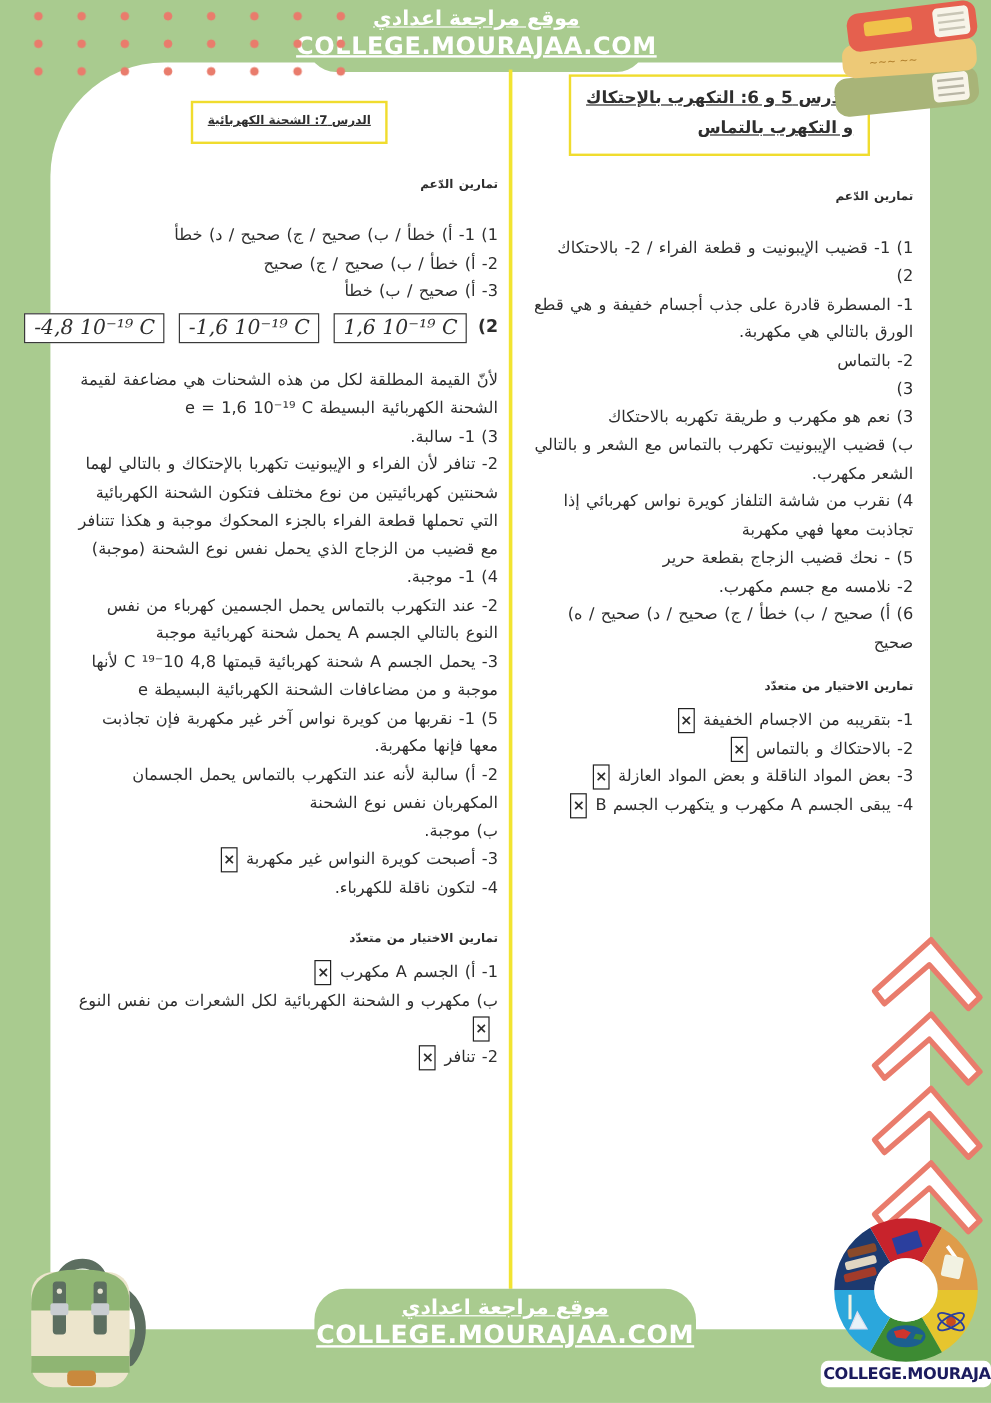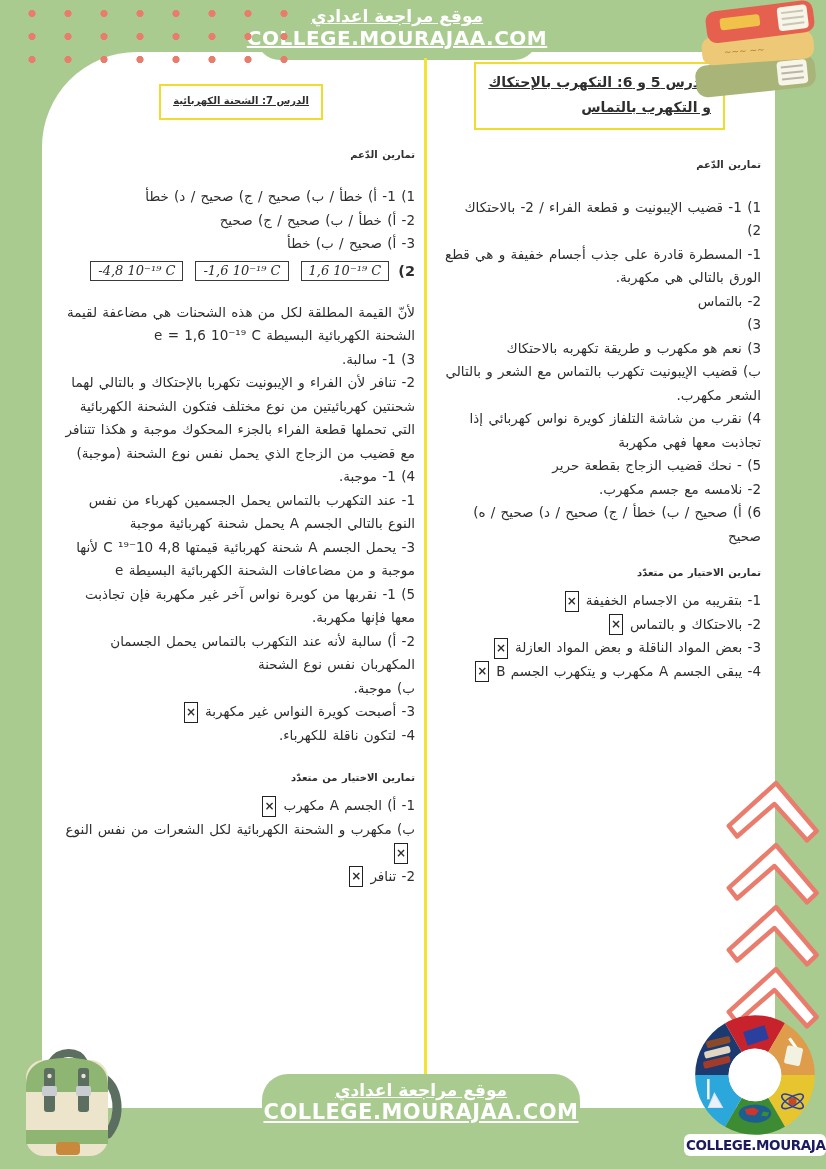--- a/index.html
+++ b/index.html
@@ -36,21 +36,21 @@
   .lt-box{margin:32px 92px 0 0;font-size:10px;}
   .lines{margin-top:26px;}
   .line{font-size:13.5px;line-height:1.74;margin:0;word-spacing:1px;}
   .line.h{font-weight:bold;font-size:10px;margin-top:16px;margin-bottom:8px;}
   .line.gap{margin-bottom:22px;}
   .xbox{display:inline-block;width:12px;height:19px;border:1.6px solid #222;margin:0 7px;
         text-align:center;font-size:12px;line-height:18px;vertical-align:middle;font-weight:bold;}
   .charge-row{display:flex;direction:rtl;align-items:center;gap:9px;margin:5px 0 4px;}
   .charge-row .lbl{font-weight:bold;font-size:14.5px;}
   .valbox{direction:ltr;unicode-bidi:plaintext;border:1.7px solid #3a3a3a;padding:1px 7px 2px;
-          font-family:"DejaVu Serif",serif;font-style:italic;font-size:13px;white-space:nowrap;background:#fff;}
+          font-family:"DejaVu Serif",serif;font-style:italic;font-size:17px;white-space:nowrap;background:#fff;}
   
   .books{position:absolute;left:690px;top:0;z-index:2;}
   .backpack{position:absolute;left:12px;top:1046px;z-index:2;}
   .chevrons{position:absolute;left:722px;top:778px;z-index:2;}
   .logo{position:absolute;left:684px;top:1012px;width:142px;z-index:3;text-align:center;}
   .logo-caption{margin-top:-10px;background:#fff;border-radius:6px;padding:3px 2px;
                 font-size:13.5px;font-weight:bold;color:#1b1b5e;letter-spacing:-0.4px;}
 </style>
 </head>
 <body>
@@ -133,21 +133,21 @@
         <span class="valbox">1,6 10⁻¹⁹ C</span>
         <span class="valbox">-1,6 10⁻¹⁹ C</span>
         <span class="valbox">-4,8 10⁻¹⁹ C</span>
       </span>
   </div>
   <div class="lines" style="margin-top:20px">
       <div class="line"><span>لأنّ القيمة المطلقة لكل من هذه الشحنات هي مضاعفة لقيمة الشحنة الكهربائية البسيطة e = 1,6 10⁻¹⁹ C</span></div>
       <div class="line"><span>3) 1- سالبة.</span></div>
       <div class="line"><span>2- تنافر لأن الفراء و الإيبونيت تكهربا بالإحتكاك و بالتالي لهما شحنتين كهربائيتين من نوع مختلف فتكون الشحنة الكهربائية التي تحملها قطعة الفراء بالجزء المحكوك موجبة و هكذا تتنافر مع قضيب من الزجاج الذي يحمل نفس نوع الشحنة (موجبة)</span></div>
       <div class="line"><span>4) 1- موجبة.</span></div>
-      <div class="line"><span>1- عند التكهرب بالتماس يحمل الجسمين كهرباء من نفس النوع بالتالي الجسم A يحمل شحنة كهربائية موجبة</span></div>
+      <div class="line"><span>2- عند التكهرب بالتماس يحمل الجسمين كهرباء من نفس النوع بالتالي الجسم A يحمل شحنة كهربائية موجبة</span></div>
       <div class="line"><span>3- يحمل الجسم A شحنة كهربائية قيمتها 4,8 10⁻¹⁹ C لأنها موجبة و من مضاعافات الشحنة الكهربائية البسيطة e</span></div>
       <div class="line"><span>5) 1- نقربها من كويرة نواس آخر غير مكهربة فإن تجاذبت معها فإنها مكهربة.</span></div>
       <div class="line"><span>2- أ) سالبة لأنه عند التكهرب بالتماس يحمل الجسمان المكهربان نفس نوع الشحنة</span></div>
       <div class="line"><span>ب) موجبة.</span></div>
       <div class="line"><span>3- أصبحت كويرة النواس غير مكهربة</span><span class="xbox">×</span></div>
       <div class="line gap"><span>4- لتكون ناقلة للكهرباء.</span></div>
       <div class="line h"><span>تمارين الاختيار من متعدّد</span></div>
       <div class="line"><span>1- أ) الجسم A مكهرب</span><span class="xbox">×</span></div>
       <div class="line"><span>ب) مكهرب و الشحنة الكهربائية لكل الشعرات من نفس النوع</span><span class="xbox">×</span></div>
       <div class="line"><span>2- تنافر</span><span class="xbox">×</span></div>

